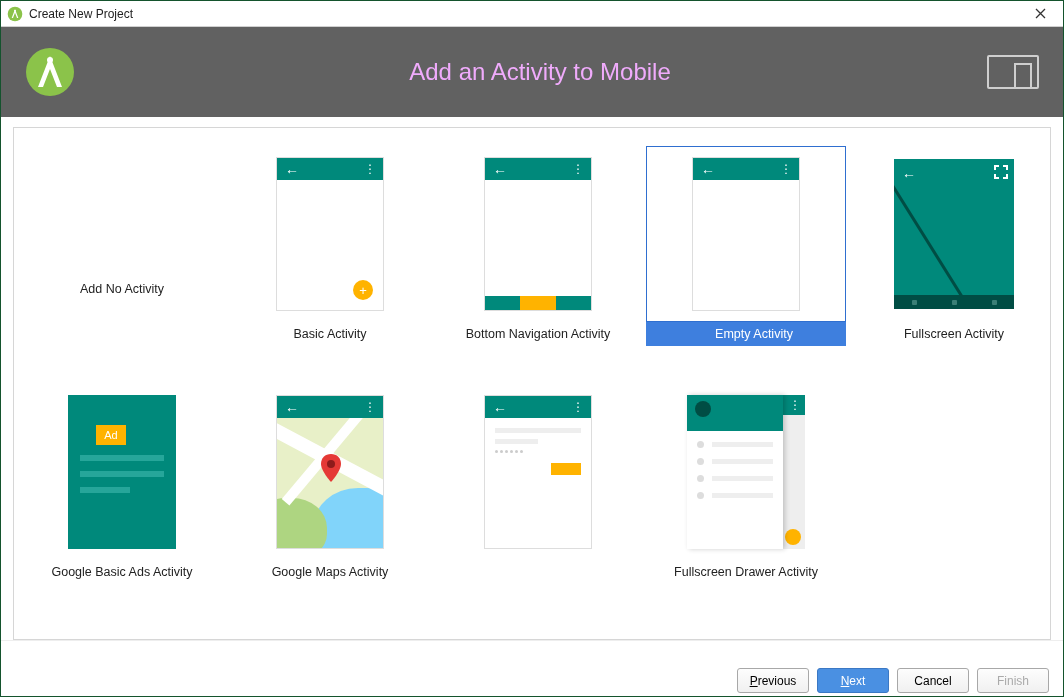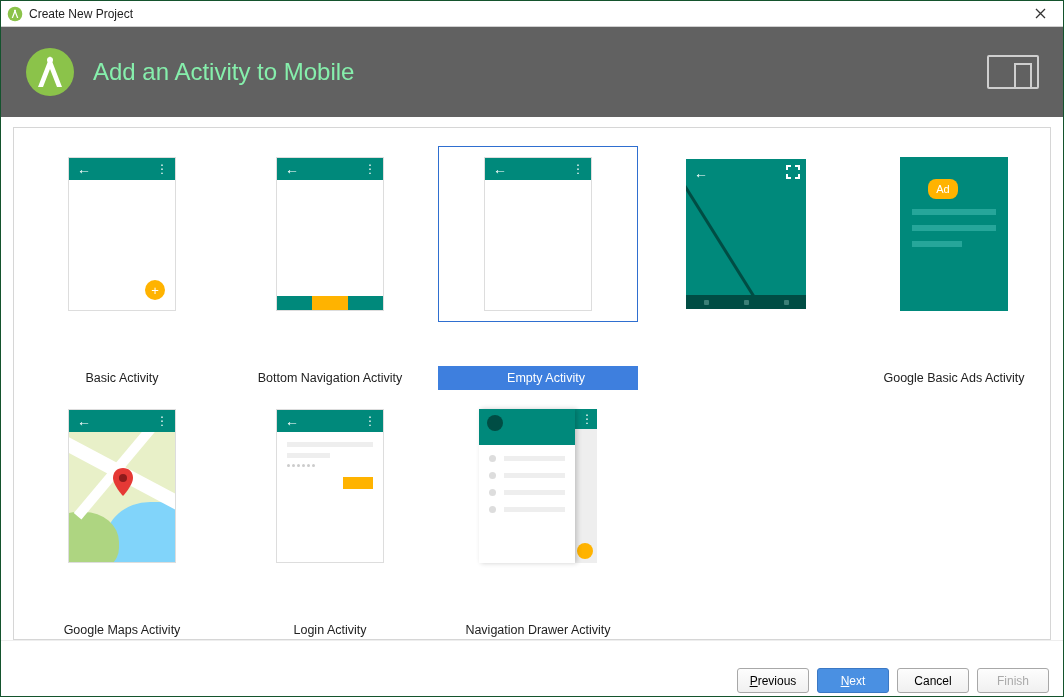--- a/index.html
+++ b/index.html
@@ -4,30 +4,30 @@
 <style>
   * { box-sizing: border-box; margin: 0; padding: 0; }
   body { font-family: "Segoe UI", Arial, sans-serif; font-size: 13px; background: #fff; }
   .window { width: 1064px; height: 697px; border: 1px solid #14532d; display: flex; flex-direction: column; background: #fff; }
   .titlebar { height: 26px; display: flex; align-items: center; padding: 0 6px; border-bottom: 1px solid #d0d0d0; }
   .titlebar .app-icon { width: 16px; height: 16px; margin-right: 6px; }
   .titlebar .title { flex: 1; font-size: 12px; color: #222; }
   .titlebar .close-btn { width: 34px; height: 22px; display: flex; align-items: center; justify-content: center; cursor: pointer; }
   .banner { height: 90px; background: #616161; display: flex; align-items: center; padding: 0 24px; color: #fff; }
   .banner-logo { width: 50px; height: 50px; margin-right: 18px; }
-  .banner-title { font-size: 24px; font-weight: 400; color: #86efac; flex: 1; }
+  .banner-title { font-size: 24px; font-weight: 400; color: #f0abfc; flex: 1; text-align: center; }
   .banner-device { width: 52px; height: 34px; border: 2px solid #cfcfcf; border-radius: 2px; position: relative; }
   .banner-device::after { content: ""; position: absolute; right: 5px; bottom: -2px; width: 14px; height: 22px; border: 2px solid #cfcfcf; background: #616161; }
   .content-wrap { flex: 1; padding: 10px 12px 0 12px; overflow: hidden; }
   .content { height: 100%; border: 1px solid #d6d6d6; background: #fff; padding: 10px 4px; overflow: hidden; }
   .grid { display: grid; grid-template-columns: repeat(5, 1fr); gap: 0; }
   .cell { display: flex; flex-direction: column; align-items: center; justify-content: flex-start; padding: 8px 4px 0 4px; cursor: pointer; }
   .thumb-area { width: 200px; height: 176px; display: flex; align-items: center; justify-content: center; position: relative; }
   .cell.selected .thumb-area { border: 1px solid #2f6fd0; }
-  .cell-label { width: 200px; height: 24px; display: flex; align-items: center; justify-content: center; font-size: 12.5px; color: #222; margin-top: 44px; }
+  .cell-label { width: 200px; height: 24px; display: flex; align-items: center; justify-content: center; font-size: 12.5px; color: #222; }
   .cell.selected .cell-label { background: #3e7fde; color: #fff; padding-left: 16px; }
   .no-activity .cell-label { margin-top: 40px; height: auto; width: auto; color: #222; }
   
   .phone { width: 108px; height: 154px; background: #fff; border: 1px solid #ddd; position: relative; overflow: hidden; }
   .appbar { height: 22px; background: #00897b; display: flex; align-items: center; justify-content: space-between; padding: 0 8px; }
   .arrow-back { color: #fff; font-size: 14px; line-height: 1; }
   .menu-dots { color: #fff; font-size: 12px; line-height: 1; letter-spacing: -1px; }
   .fab { position: absolute; right: 10px; bottom: 10px; width: 20px; height: 20px; border-radius: 50%; background: #ffb300; color: #fff; display: flex; align-items: center; justify-content: center; font-size: 13px; }
   .bottomnav { position: absolute; bottom: 0; left: 0; right: 0; height: 14px; background: #00897b; display: flex; }
   .bottomnav .tab { flex: 1; }
@@ -37,21 +37,21 @@
   .fs-diag { position: absolute; left: -10px; top: 10px; width: 200px; height: 200px; border-top: 3px solid #004d44; transform: rotate(58deg); transform-origin: 0 0; }
   .fs-back { position: absolute; top: 6px; left: 8px; color: #fff; font-size: 14px; }
   .fs-expand { position: absolute; top: 6px; right: 6px; width: 14px; height: 14px; border: 2px solid #fff; }
   .fs-expand::before, .fs-expand::after { content: ""; position: absolute; background: #00897b; }
   .fs-expand::before { left: 3px; right: 3px; top: -2px; bottom: -2px; }
   .fs-expand::after { top: 3px; bottom: 3px; left: -2px; right: -2px; }
   .fs-navbar { position: absolute; bottom: 0; left: 0; right: 0; height: 14px; background: #004d44; display: flex; justify-content: space-around; align-items: center; }
   .fs-navbar span { width: 5px; height: 5px; background: #3a7f76; border-radius: 1px; }
   
   .admob-phone { width: 108px; height: 154px; background: #00897b; position: relative; padding: 18px 12px; }
-  .admob-ad { width: 30px; height: 20px; background: #ffb300; color: #fff; font-size: 11px; display: flex; align-items: center; justify-content: center; margin-left: 16px; margin-top: 4px; border-radius: 8px; }
+  .admob-ad { width: 30px; height: 20px; background: #ffb300; color: #fff; font-size: 11px; display: flex; align-items: center; justify-content: center; margin-left: 16px; margin-top: 12px; }
   .admob-line { height: 6px; background: #26a69a; margin-top: 10px; }
   .admob-line.short { width: 60%; }
   
   .map-phone { width: 108px; height: 154px; background: #e8f0c8; position: relative; overflow: hidden; border: 1px solid #ddd; }
   .map-phone .appbar { position: relative; z-index: 5; }
   .road1 { position: absolute; width: 200px; height: 14px; background: #fff; top: 60px; left: -40px; transform: rotate(28deg); z-index: 2; }
   .road2 { position: absolute; width: 160px; height: 10px; background: #fff; top: 40px; left: -20px; transform: rotate(-50deg); z-index: 2; }
   .water { position: absolute; bottom: -20px; right: -20px; width: 90px; height: 80px; background: #81d4fa; border-radius: 50% 40% 30% 50%; z-index: 1; }
   .park { position: absolute; bottom: -10px; left: -20px; width: 70px; height: 60px; background: #aed581; border-radius: 40% 50% 40% 30%; z-index: 1; }
   .pin { position: absolute; top: 58px; left: 44px; z-index: 4; }
@@ -116,20 +116,24 @@
       <circle cx="25" cy="13" r="3" fill="#fff"></circle>
     </svg>
     <div class="banner-title">Add an Activity to Mobile</div>
     <div class="banner-device"></div>
   </div>
 
   <div class="content-wrap">
     <div class="content">
       <div class="grid">
 
+        <div class="cell no-activity">
+          <div class="thumb-area"></div>
+          <div class="cell-label" style="position:relative; top:-80px;">Add No Activity</div>
+        </div>
 
         <div class="cell">
           <div class="thumb-area">
             <div class="phone">
               <div class="appbar">
                 <span class="arrow-back">←</span>
                 <span class="menu-dots">⋮</span>
               </div>
               <div class="fab">+</div>
             </div>
@@ -172,20 +176,21 @@
               <span class="fs-back">←</span>
               <span class="fs-expand"></span>
               <div class="fs-diag"></div>
               <div class="fs-navbar">
                   <span></span>
                   <span></span>
                   <span></span>
                 </div>
             </div>
           </div>
+          <div class="cell-label">Fullscreen Activity</div>
         </div>
 
         <div class="cell">
           <div class="thumb-area">
             <div class="admob-phone">
               <div class="admob-ad">Ad</div>
               <div class="admob-line"></div>
               <div class="admob-line"></div>
               <div class="admob-line short"></div>
             </div>
@@ -228,21 +233,20 @@
                     <span></span>
                     <span></span>
                     <span></span>
                     <span></span>
                     <span></span>
                   </div>
                 <div class="login-btn"></div>
               </div>
             </div>
           </div>
-          <div class="cell-label">Login Activity</div>
         </div>
 
 
         <div class="cell">
           <div class="thumb-area">
             <div class="nd-wrap">
               <div class="nd-back">
                 <div class="appbar">
                     <span class="menu-dots">⋮</span>
                   </div>
@@ -266,21 +270,21 @@
                       <div class="nd-bar"></div>
                     </div>
                   <div class="nd-item">
                       <div class="nd-dot"></div>
                       <div class="nd-bar"></div>
                     </div>
                 </div>
               </div>
             </div>
           </div>
-          <div class="cell-label">Navigation Drawer Activity</div>
+          <div class="cell-label">Fullscreen Drawer Activity</div>
         </div>
 
       </div>
     </div>
   </div>
 
   <div class="footer">
     <button class="btn">
         <span><span class="ul">P</span><span>revious</span></span>
       </button>

